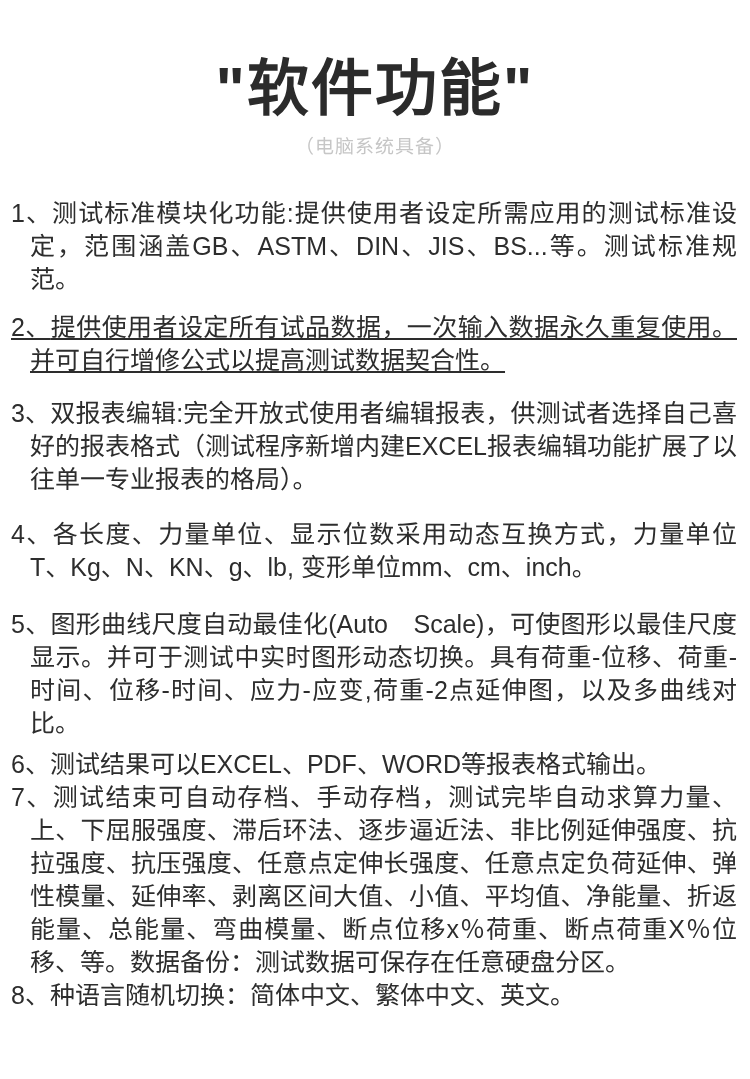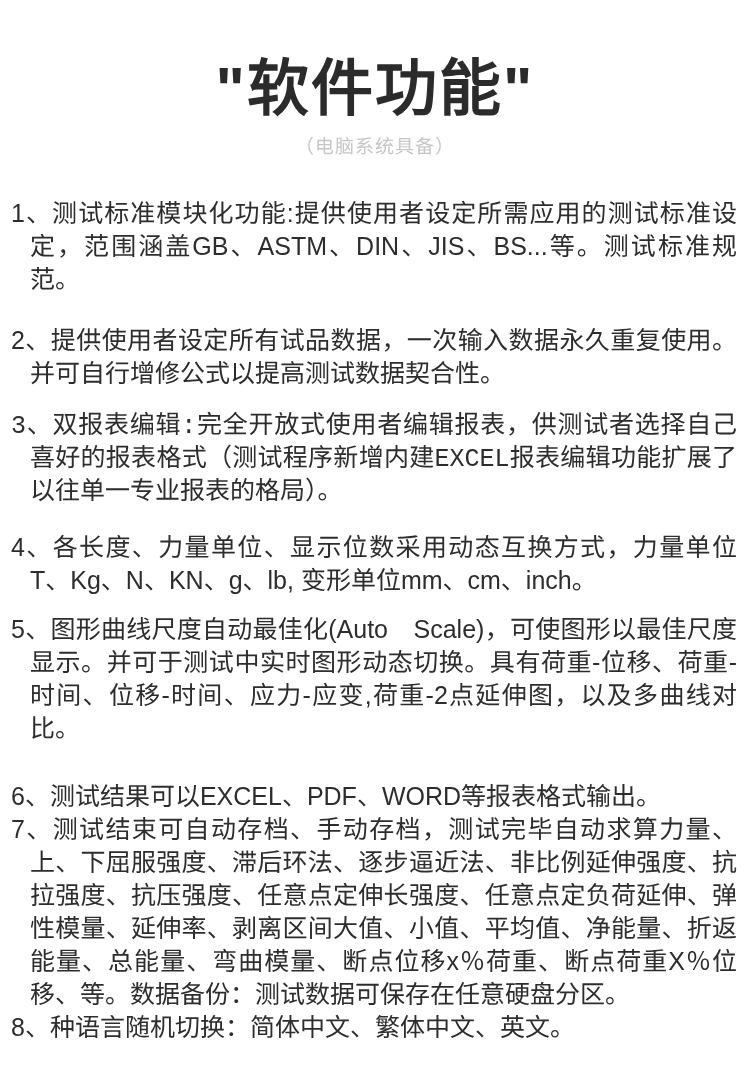--- a/index.html
+++ b/index.html
@@ -45,25 +45,25 @@
     font-size: 25px;
     line-height: 33px;
     font-weight: 400;
     color: #2d2d2d;
     text-align: justify;
     margin-left: 19px;
     text-indent: -19px;
     word-break: break-all;
   }
   .feature-item .item-number { white-space: nowrap; }
-  .feature-item:nth-child(1) { margin-bottom: 28px; }
-  .feature-item:nth-child(2) { margin-bottom: 20px; }
-  .feature-item:nth-child(3) { margin-bottom: 22px; font-family: Liberation Mono, monospace; }
-  .feature-item:nth-child(4) { margin-bottom: 16px; }
-  .feature-item:nth-child(5) { margin-bottom: 35px; }
+  .feature-item:nth-child(1) { margin-bottom: 15px; }
+  .feature-item:nth-child(2) { margin-bottom: 20px; text-decoration: underline; }
+  .feature-item:nth-child(3) { margin-bottom: 22px; }
+  .feature-item:nth-child(4) { margin-bottom: 24px; }
+  .feature-item:nth-child(5) { margin-bottom: 8px; }
   .feature-item:nth-child(6) { }
   .feature-item:nth-child(7) { }
   .feature-item:nth-child(8) { margin-bottom: 0; }
 </style>
 </head>
 <body>
 
 <div class="page">
 
   <div class="page-title">"软件功能"</div>

